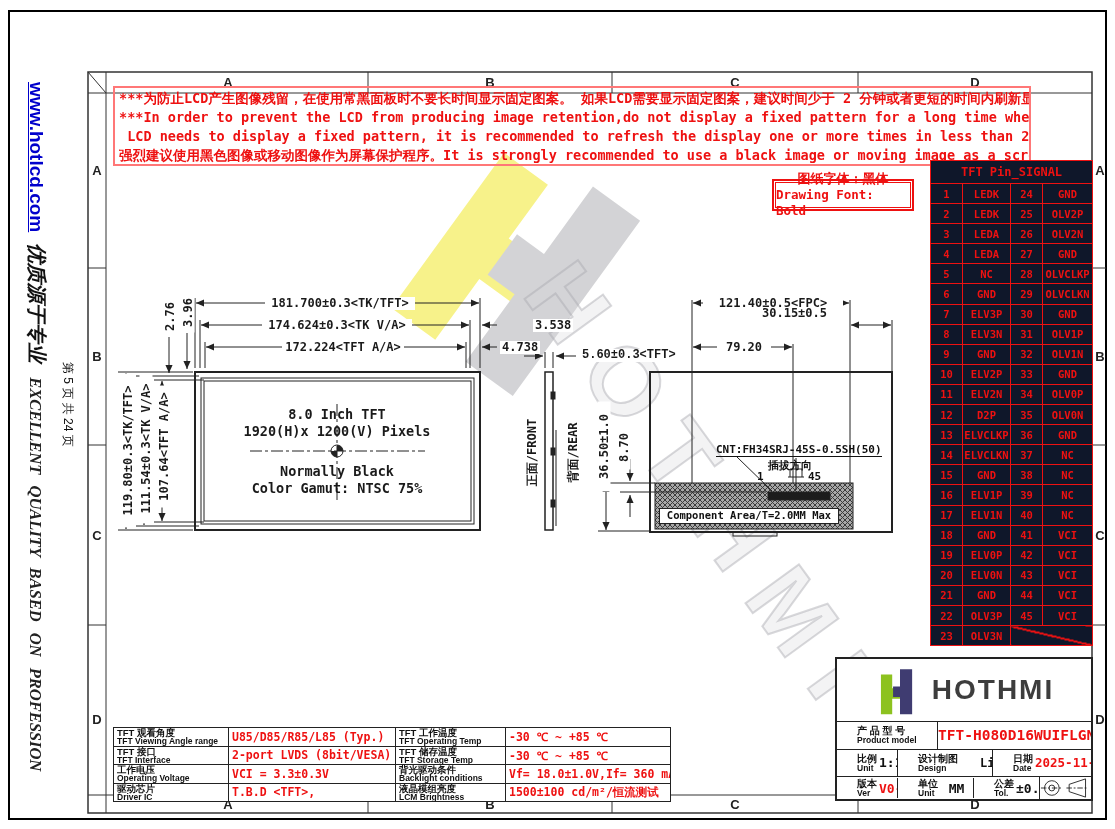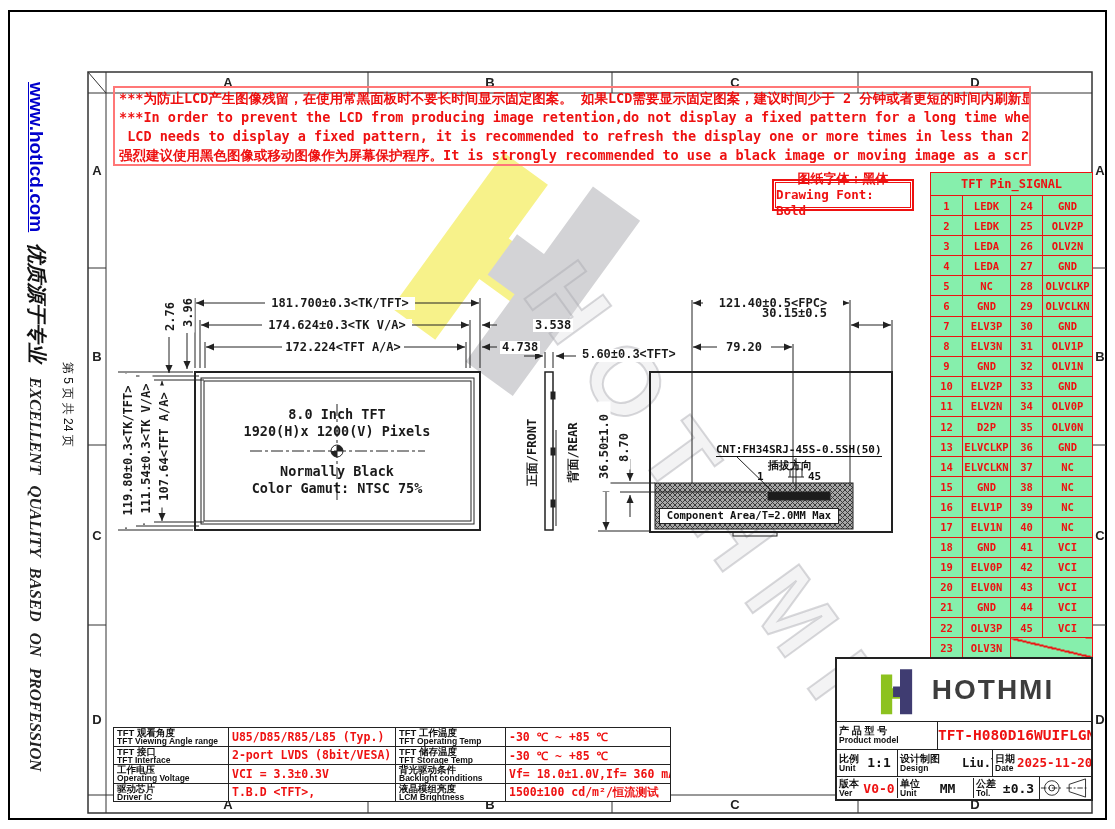--- a/index.html
+++ b/index.html
@@ -21,21 +21,21 @@
   .warn-line{font:bold 13.5px "DejaVu Sans Mono",monospace;color:var(--red);
              white-space:pre;line-height:19px;}
   
   #fontnote{position:absolute;left:772px;top:179px;width:142px;height:32px;z-index:4;
             border:2px solid var(--red);box-sizing:border-box;}
   #fontnote .inner{position:absolute;inset:1px;border:1px solid var(--red);
             display:flex;flex-direction:column;justify-content:center;align-items:center;}
   #fontnote .fn1{font:bold 13px "Liberation Sans",sans-serif;color:var(--red);line-height:16px;}
   #fontnote .fn2{font:bold 12.5px "DejaVu Sans Mono",monospace;color:var(--red);line-height:16px;}
   
-  #pin-wrap{position:absolute;left:930px;top:172px;z-index:4;background:#86efac;}
+  #pin-wrap{position:absolute;left:930px;top:160px;z-index:4;background:#0f172a;}
   #pin-table{border-collapse:collapse;table-layout:fixed;width:162px;}
   #pin-table th{border:1px solid var(--red);color:var(--red);font:bold 12px "DejaVu Sans Mono",monospace;height:20px;}
   #pin-table td{border:1px solid var(--red);color:var(--red);font:bold 10.5px "DejaVu Sans Mono",monospace;
                 text-align:center;height:19.1px;padding:0;overflow:hidden;}
   #pin-table col.c1{width:32px;} #pin-table col.c2{width:48px;}
   #pin-table col.c3{width:32px;} #pin-table col.c4{width:50px;}
   #pin-table td.diag{background-image:linear-gradient(to top right,
       transparent calc(50% - 1px), var(--red) calc(50% - 1px),
       var(--red) calc(50% + 1px), transparent calc(50% + 1px));}
   
@@ -47,21 +47,21 @@
   .scn{font:bold 9.5px "Liberation Sans",sans-serif;color:#111;line-height:9px;}
   .sen{font:bold 8.5px "Liberation Sans",sans-serif;color:#111;line-height:8.5px;}
   .sval{font:bold 11.5px "DejaVu Sans Mono",monospace;color:var(--red);white-space:nowrap;}
   
   #tblock{position:absolute;left:835px;top:657px;width:258px;height:144px;z-index:4;
           border:2px solid #222;box-sizing:border-box;background:#fff;display:flex;flex-direction:column;}
   #tblock .trow{display:flex;border-top:1px solid #222;}
   #tblock .trow:first-child{border-top:none;}
   #tblock .tcell{border-left:1px solid #222;box-sizing:border-box;display:flex;align-items:center;overflow:hidden;}
   #tblock .tcell:first-child{border-left:none;}
-  .tlab{padding-left:2px;margin-right:2px;flex:0 0 auto;}
+  .tlab{padding-left:20px;margin-right:2px;flex:0 0 auto;}
   .tlab .cn{font:bold 10px "Liberation Sans",sans-serif;line-height:11px;white-space:nowrap;}
   .tlab .en{font:bold 8.5px "Liberation Sans",sans-serif;line-height:9.5px;white-space:nowrap;}
   .tval{font:bold 13px "DejaVu Sans Mono",monospace;color:#111;white-space:nowrap;margin:0 auto;}
   .tval.red{color:var(--red);}
   
   #side-main{position:absolute;left:50px;top:82px;width:736px;z-index:4;
              transform-origin:0 0;transform:rotate(90deg);white-space:nowrap;}
   #side-url{font:bold 19px "Liberation Sans",sans-serif;color:#0000cc;text-decoration:underline;}
   #side-cn{font:italic bold 20px "Liberation Serif",serif;color:#111;margin-left:6px;}
   #side-en{font:italic bold 16.5px "Liberation Serif",serif;color:#222;margin-left:10px;word-spacing:7px;}

